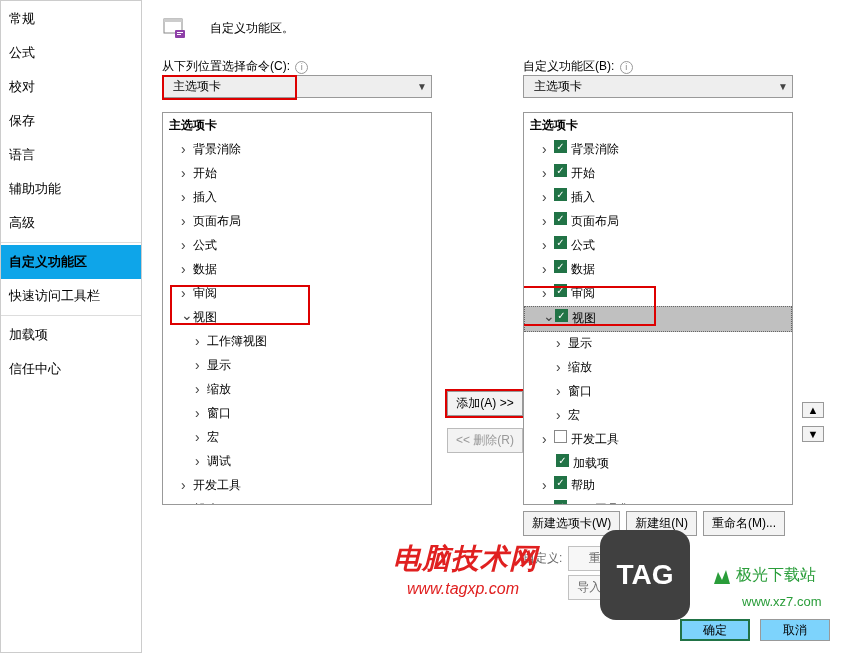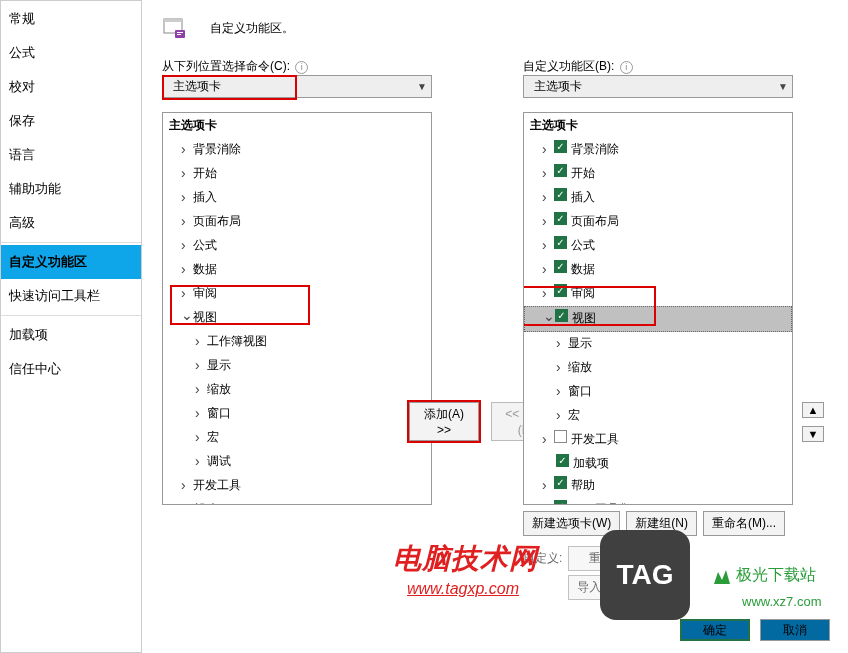--- a/index.html
+++ b/index.html
@@ -7,21 +7,21 @@
 .container { display: flex; width: 100%; height: 100%; }
 .sidebar { width: 145px; border-right: 1px solid #ccc; padding: 1px 0; }
 .sidebar-item { padding: 8px 8px; cursor: pointer; font-size: 13px; }
 .sidebar-item.selected { background: #0ea5e9; font-weight: bold; }
 .sidebar-divider { height: 1px; background: #ddd; margin: 2px 0; }
 .main { flex: 1; padding: 16px 20px; position: relative; }
 .header { display: flex; align-items: center; gap: 24px; margin-bottom: 18px; }
 .header-icon { width: 24px; height: 24px; position: relative; }
 .columns { display: flex; gap: 0; }
 .col-left { width: 285px; }
-.col-mid { width: 76px; display: flex; flex-direction: row; align-items: center; justify-content: center; padding-top: 185px; gap: 12px; }
+.col-mid { width: 76px; display: flex; flex-direction: column; align-items: center; justify-content: center; padding-top: 185px; gap: 12px; }
 .col-right { width: 275px; }
 .col-far { width: 30px; display: flex; flex-direction: column; align-items: center; justify-content: center; padding-top: 185px; gap: 8px; }
 .label-row { font-size: 12px; }
 .combo { width: 270px; height: 23px; border: 1px solid #999; background: #eee; display: flex; align-items: center; justify-content: space-between; padding: 0 4px 0 10px; font-size: 12px; position: relative; }
 .combo .arrow { font-size: 10px; color: #444; }
 .highlight-box-combo { position: absolute; border: 2px solid #d00; top: -1px; left: -1px; width: 135px; height: 25px; pointer-events: none; }
 .info-icon { display: inline-block; width: 13px; height: 13px; border: 1px solid #999; border-radius: 50%; text-align: center; line-height: 11px; font-size: 9px; color: #888; background: #fff; margin-left: 2px; }
 .tree-box { width: 270px; height: 393px; border: 1px solid #999; margin-top: 14px; background: #fff; overflow: hidden; position: relative; }
 .tree-header { font-weight: bold; padding: 4px 6px; font-size: 12px; }
 .tree-item { padding: 2px 6px 2px 18px; display: flex; align-items: flex-start; gap: 2px; font-size: 12px; line-height: 18px; }
@@ -34,24 +34,24 @@
 .checkbox.unchecked { background: #fff; border-color: #888; }
 .checkbox.unchecked::before { content: ""; }
 .tree-item.selected-row { background: #c0c0c0; border: 1px dotted #666; }
 .btn { min-width: 70px; padding: 3px 8px; border: 1px solid #999; background: #f3f3f3; font-size: 12px; cursor: pointer; text-align: center; }
 .btn.disabled { color: #999; border-color: #bbb; }
 .btn.small { min-width: 22px; padding: 1px 4px; font-size: 11px; }
 .highlight-left-tree { position: absolute; border: 2px solid #d00; pointer-events: none; }
 .bottom-btns { display: flex; gap: 6px; margin-top: 6px; }
 .custom-row { display: flex; align-items: center; gap: 6px; margin-top: 10px; opacity: 0.6; }
 .ok-cancel { position: absolute; bottom: 12px; right: 18px; display: flex; gap: 10px; }
-.btn-ok, .btn-cancel { width: 70px; height: 22px; border: 1px solid #999; background: #0369a1; font-size: 12px; }
+.btn-ok, .btn-cancel { width: 70px; height: 22px; border: 1px solid #999; background: #7dd3fc; font-size: 12px; }
 .btn-ok { border: 2px solid #217346; }
 .watermark1 { position: absolute; left: 393px; top: 540px; font-size: 28px; font-weight: 900; font-style: italic; color: #e02020; letter-spacing: 1px; }
-.watermark1b { position: absolute; left: 407px; top: 580px; font-size: 16px; color: #e02020; font-style: italic; text-decoration: underline; }
+.watermark1b { position: absolute; left: 407px; top: 580px; font-size: 16px; color: #e02020; font-style: italic; }
 .tag-badge { position: absolute; left: 600px; top: 530px; width: 90px; height: 90px; border-radius: 16px; background: #404040; color: #fff; font-size: 28px; font-weight: bold; display: flex; align-items: center; justify-content: center; font-family: Arial; }
 .jiguang { position: absolute; left: 712px; top: 565px; color: #2a9d3a; font-size: 16px; display: flex; align-items: center; gap: 4px; }
 .jiguang-url { position: absolute; left: 742px; top: 594px; color: #2a9d3a; font-size: 13px; }
 .sidebar-border { border: 1px solid #ccc; }
 </style>
 </head>
 <body>
 
 <div class="container">
   <div class="sidebar sidebar-border">

